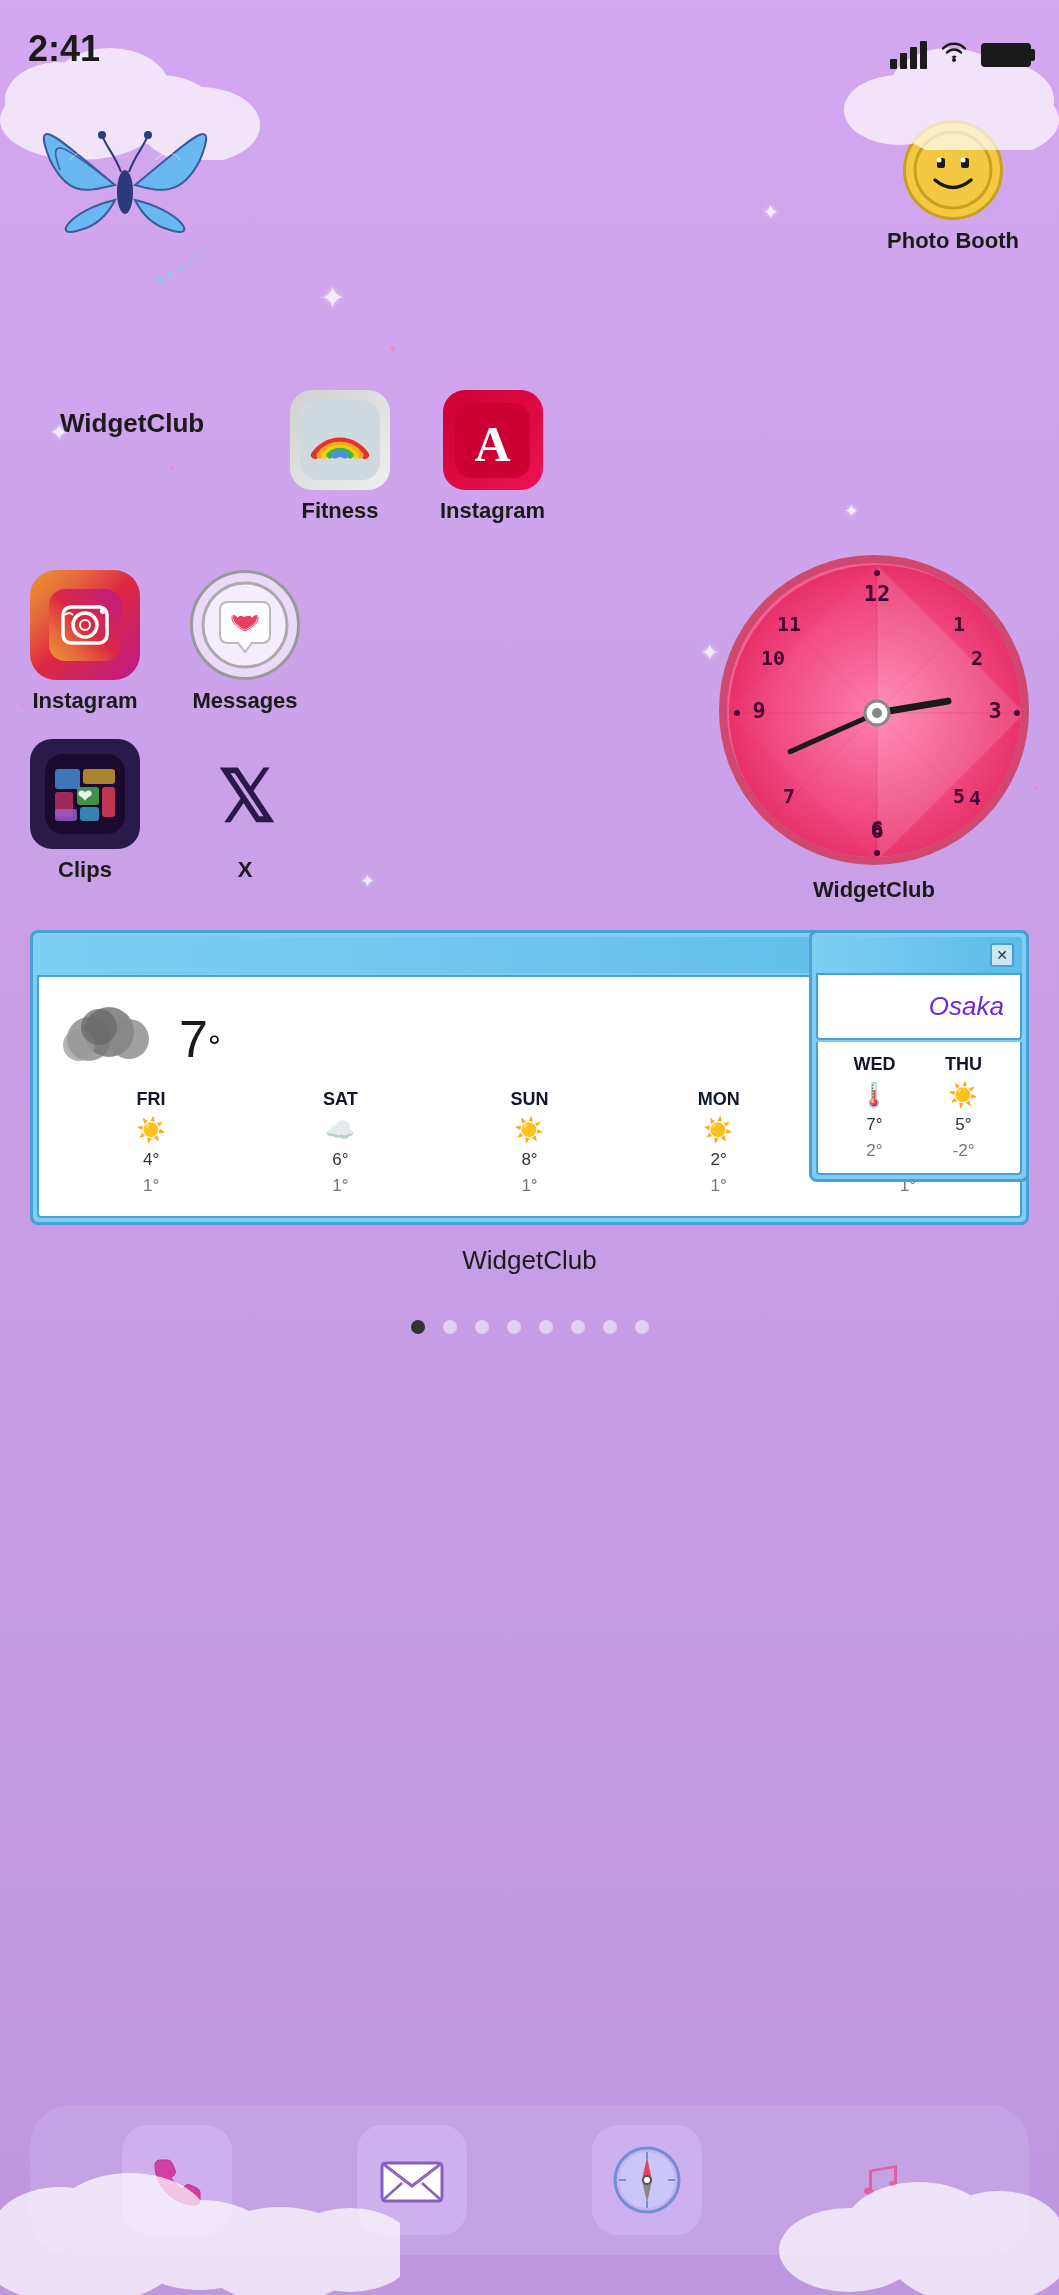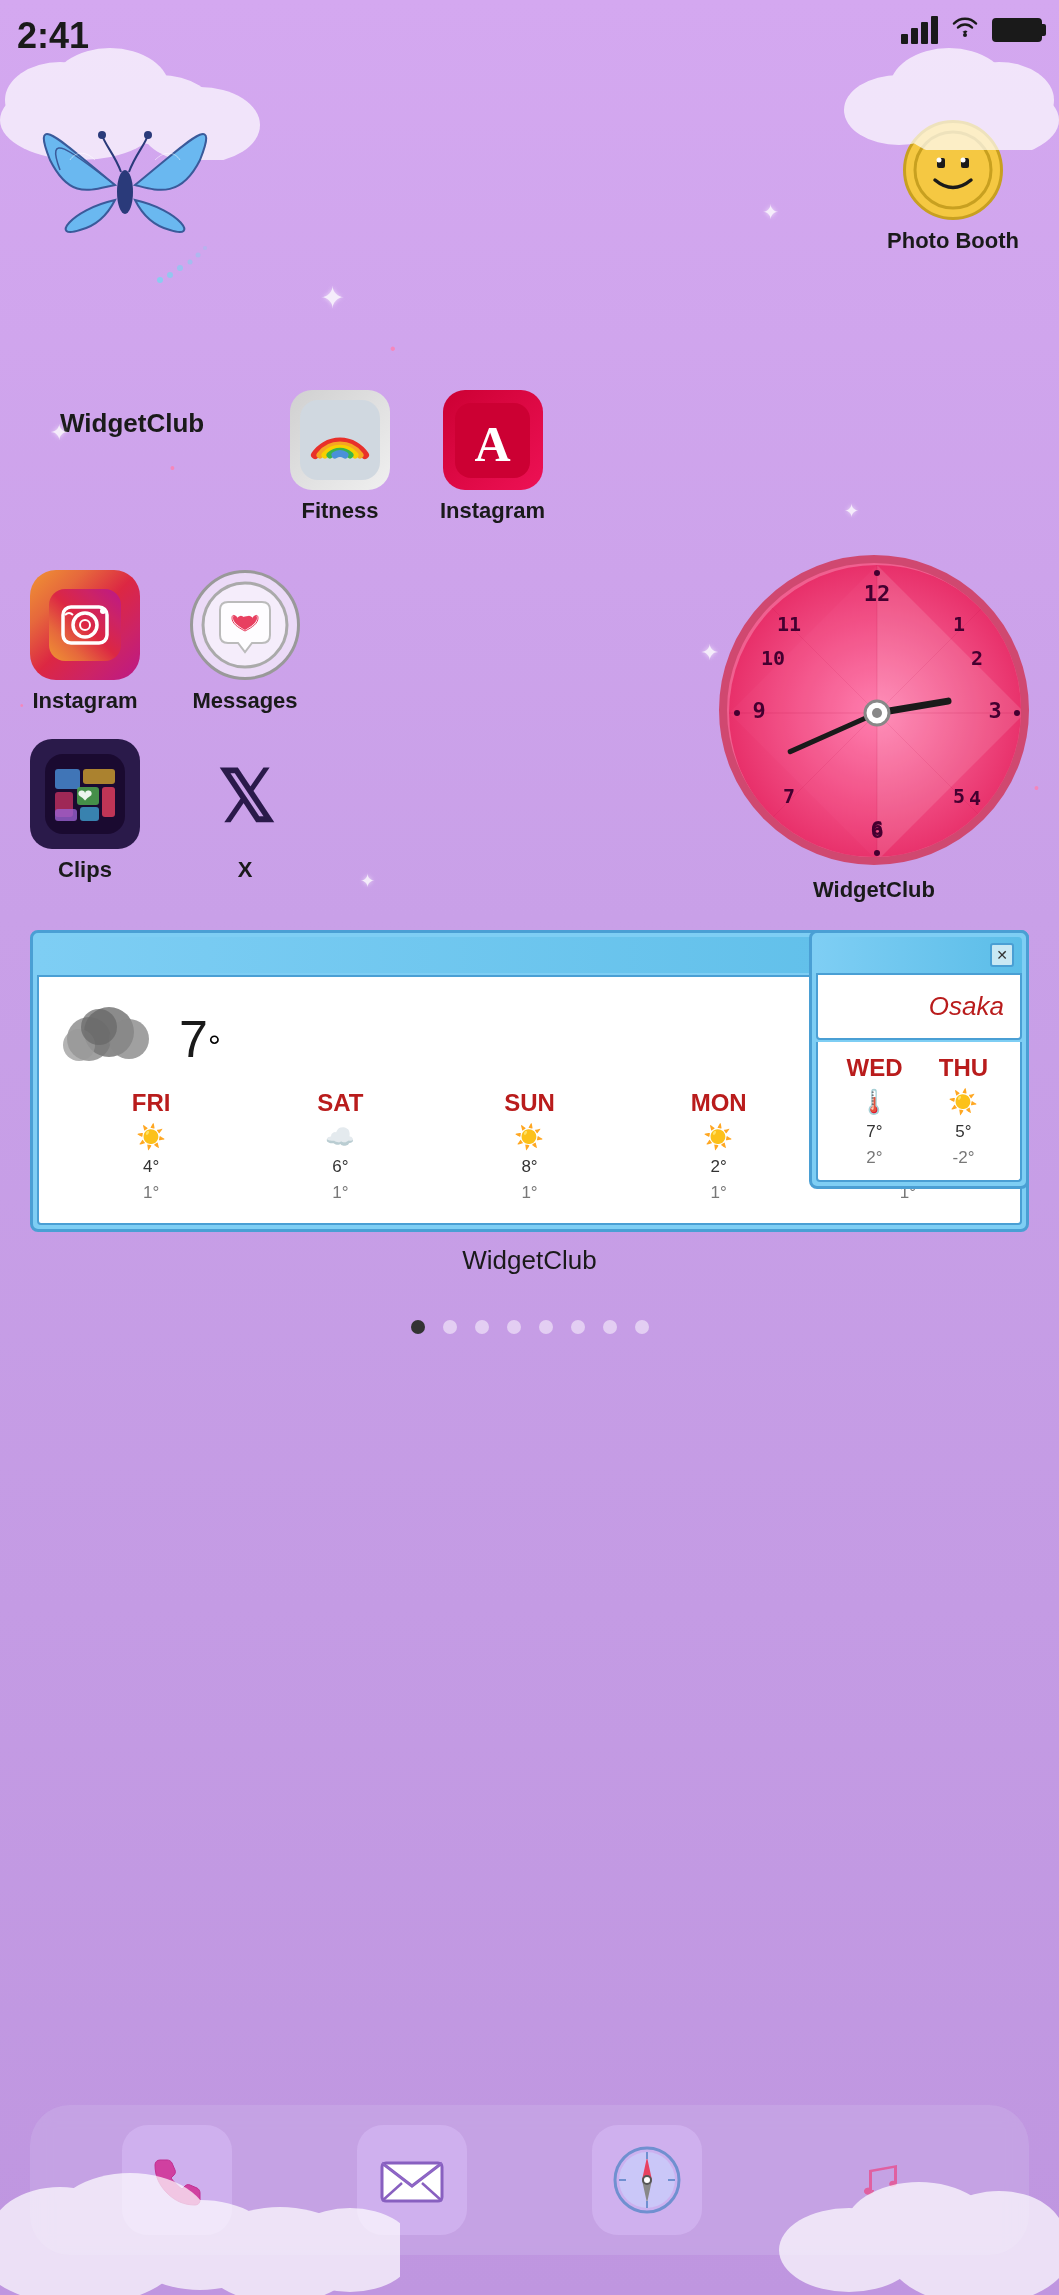--- a/index.html
+++ b/index.html
@@ -21,23 +21,23 @@
     }
 
     
     .status-bar {
       position: absolute;
       top: 0;
       left: 0;
       right: 0;
       height: 70px;
       display: flex;
-      align-items: flex-start;
+      align-items: flex-end;
       justify-content: space-between;
-      padding: 15px 17px 0;
+      padding: 15px 28px 0;
       z-index: 100;
       gap: 14px;
     }
     .status-time {
       font-size: 36px;
       font-weight: 600;
       color: #1a1a1a;
     }
     .status-icons {
       display: flex;
@@ -191,23 +191,23 @@
       gap: 5px;
     }
     .weather-day {
       display: flex;
       flex-direction: column;
       align-items: center;
       gap: 6px;
       flex: 1;
     }
     .weather-day-name {
-      font-size: 24px;
+      font-size: 18px;
       font-weight: 600;
-      color: #b91c1c;
+      color: #0f172a;
     }
     .weather-day-icon {
       font-size: 24px;
     }
     .weather-day-hi {
       font-size: 17px;
       color: #333;
     }
     .weather-day-lo {
       font-size: 17px;
@@ -742,21 +742,21 @@
           </div>
         </div>
       </div>
     </div>
 
     <div style="position:absolute;top:0;right:0;width:220px;background:#7ecef4;border:3px solid #4a9fd4;border-radius:8px;padding:4px;">
       <div style="background:linear-gradient(90deg,#7ecef4,#5bbde8);border-radius:4px 4px 0 0;height:36px;display:flex;align-items:center;justify-content:flex-end;padding-right:8px;">
         <div class="weather-close-btn">✕</div>
       </div>
       <div style="background:white;border:2px solid #4a9fd4;border-radius:0 0 4px 4px;padding:16px;text-align:right;">
-        <span style="font-size:26px;color:#b91c1c;font-style:italic;">Osaka</span>
+        <span style="font-size:26px;color:#6d28d9;font-style:italic;">Osaka</span>
       </div>
 
       <div style="background:white;border:2px solid #4a9fd4;border-top:none;border-radius:0 0 4px 4px;padding:12px;margin-top:2px;">
         <div style="display:flex;justify-content:space-around;">
           <div class="weather-day">
             <span class="weather-day-name">WED</span>
             <span class="weather-day-icon">🌡️</span>
             <span class="weather-day-hi">7°</span>
             <span class="weather-day-lo">2°</span>
           </div>

